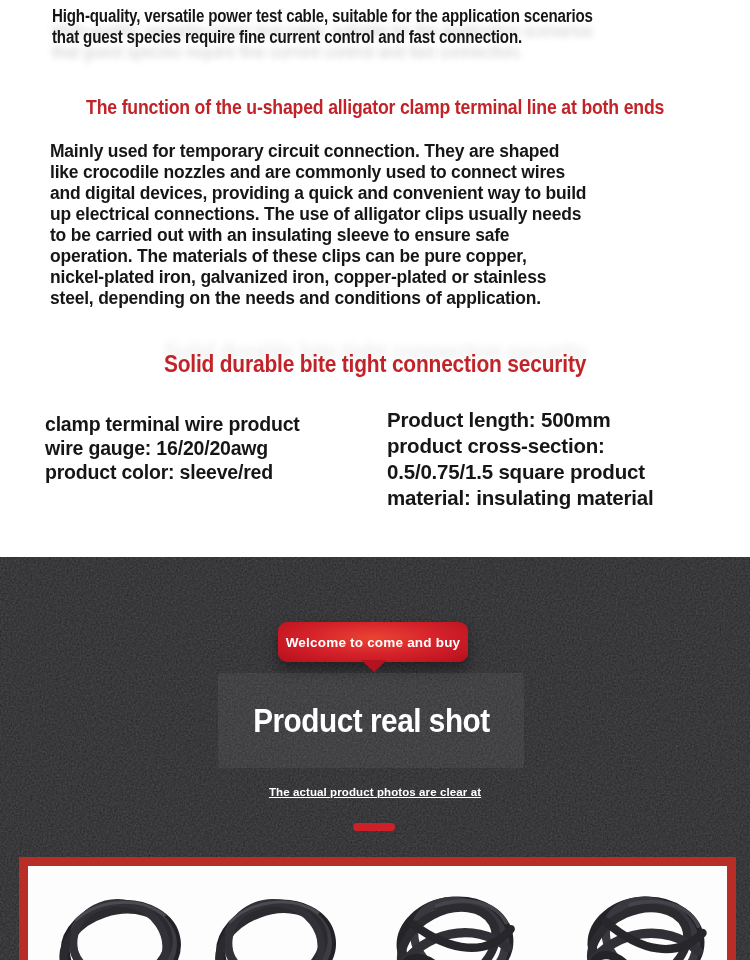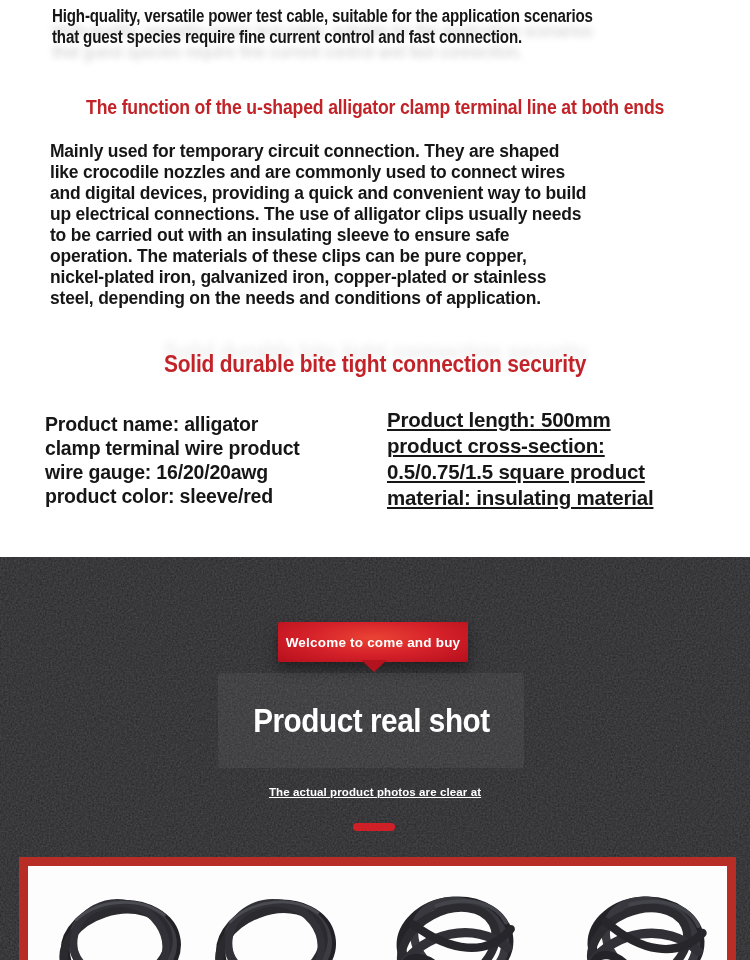--- a/index.html
+++ b/index.html
@@ -21,25 +21,25 @@
   .h-function{top:95px;font-size:21px;}
   .h-security{top:351px;font-size:23px;text-shadow:0 -12px 8px rgba(120,120,120,.14);}
   .red-h .scale{display:inline-block;white-space:nowrap;transform-origin:center top;letter-spacing:-.2px;}
   .h-function .scale{transform:scaleX(.84);}
   .h-security .scale{transform:scaleX(.91);}
   
   .para{position:absolute;left:50px;top:141px;font-size:18px;line-height:21px;
     transform:scaleX(.97);transform-origin:left top;letter-spacing:-.2px;}
   
   .spec-left{position:absolute;left:45px;top:412px;font-size:19.5px;line-height:24px;letter-spacing:-.2px;}
-  .spec-right{position:absolute;left:387px;top:407px;font-size:20.5px;line-height:26px;letter-spacing:-.2px;text-decoration:underline;}
+  .spec-right{position:absolute;left:387px;top:407px;font-size:20.5px;line-height:26px;letter-spacing:-.2px;}
   
   .dark{position:absolute;left:0;top:557px;width:750px;height:403px;background:var(--dark-bg);overflow:hidden;}
   .noise{position:absolute;left:0;top:0;}
-  .bubble{position:absolute;left:278px;top:65px;width:190px;height:40px;border-radius:2px;
+  .bubble{position:absolute;left:278px;top:65px;width:190px;height:40px;border-radius:9px;
     background:radial-gradient(ellipse at 50% 40%,#ea4434 0%,#d6222a 48%,#b50f1d 100%);
     box-shadow:0 8px 14px rgba(0,0,0,.4);display:flex;align-items:center;justify-content:center;}
   .bubble-label{color:#fff;font-size:13.5px;letter-spacing:.2px;white-space:nowrap;}
   .bubble-tail{position:absolute;left:361px;top:103px;width:0;height:0;
     border-left:13px solid transparent;border-right:13px solid transparent;border-top:12px solid #b3121e;}
   .shot-panel{position:absolute;left:218px;top:116px;width:306px;height:95px;
     background:rgba(255,255,255,.055);border-radius:2px;display:flex;align-items:center;justify-content:center;}
   .shot-title{color:#fff;font-size:33px;white-space:nowrap;transform:scaleX(.9);letter-spacing:-.5px;}
   .subtitle{position:absolute;left:0;top:229px;width:750px;text-align:center;color:#fff;
     font-size:11.5px;line-height:13.5px;letter-spacing:.1px;text-decoration:underline;}
@@ -72,21 +72,20 @@
       <div class="line">operation. The materials of these clips can be pure copper,</div>
       <div class="line">nickel-plated iron, galvanized iron, copper-plated or stainless</div>
       <div class="line">steel, depending on the needs and conditions of application.</div>
     </div>
 
   <h2 class="red-h h-security">
     <span class="scale">Solid durable bite tight connection security</span>
   </h2>
 
   <div class="spec-left">
-      <div class="line">Product name: alligator</div>
       <div class="line">clamp terminal wire product</div>
       <div class="line">wire gauge: 16/20/20awg</div>
       <div class="line">product color: sleeve/red</div>
     </div>
   <div class="spec-right">
       <div class="line">Product length: 500mm</div>
       <div class="line">product cross-section:</div>
       <div class="line">0.5/0.75/1.5 square product</div>
       <div class="line">material: insulating material</div>
     </div>

